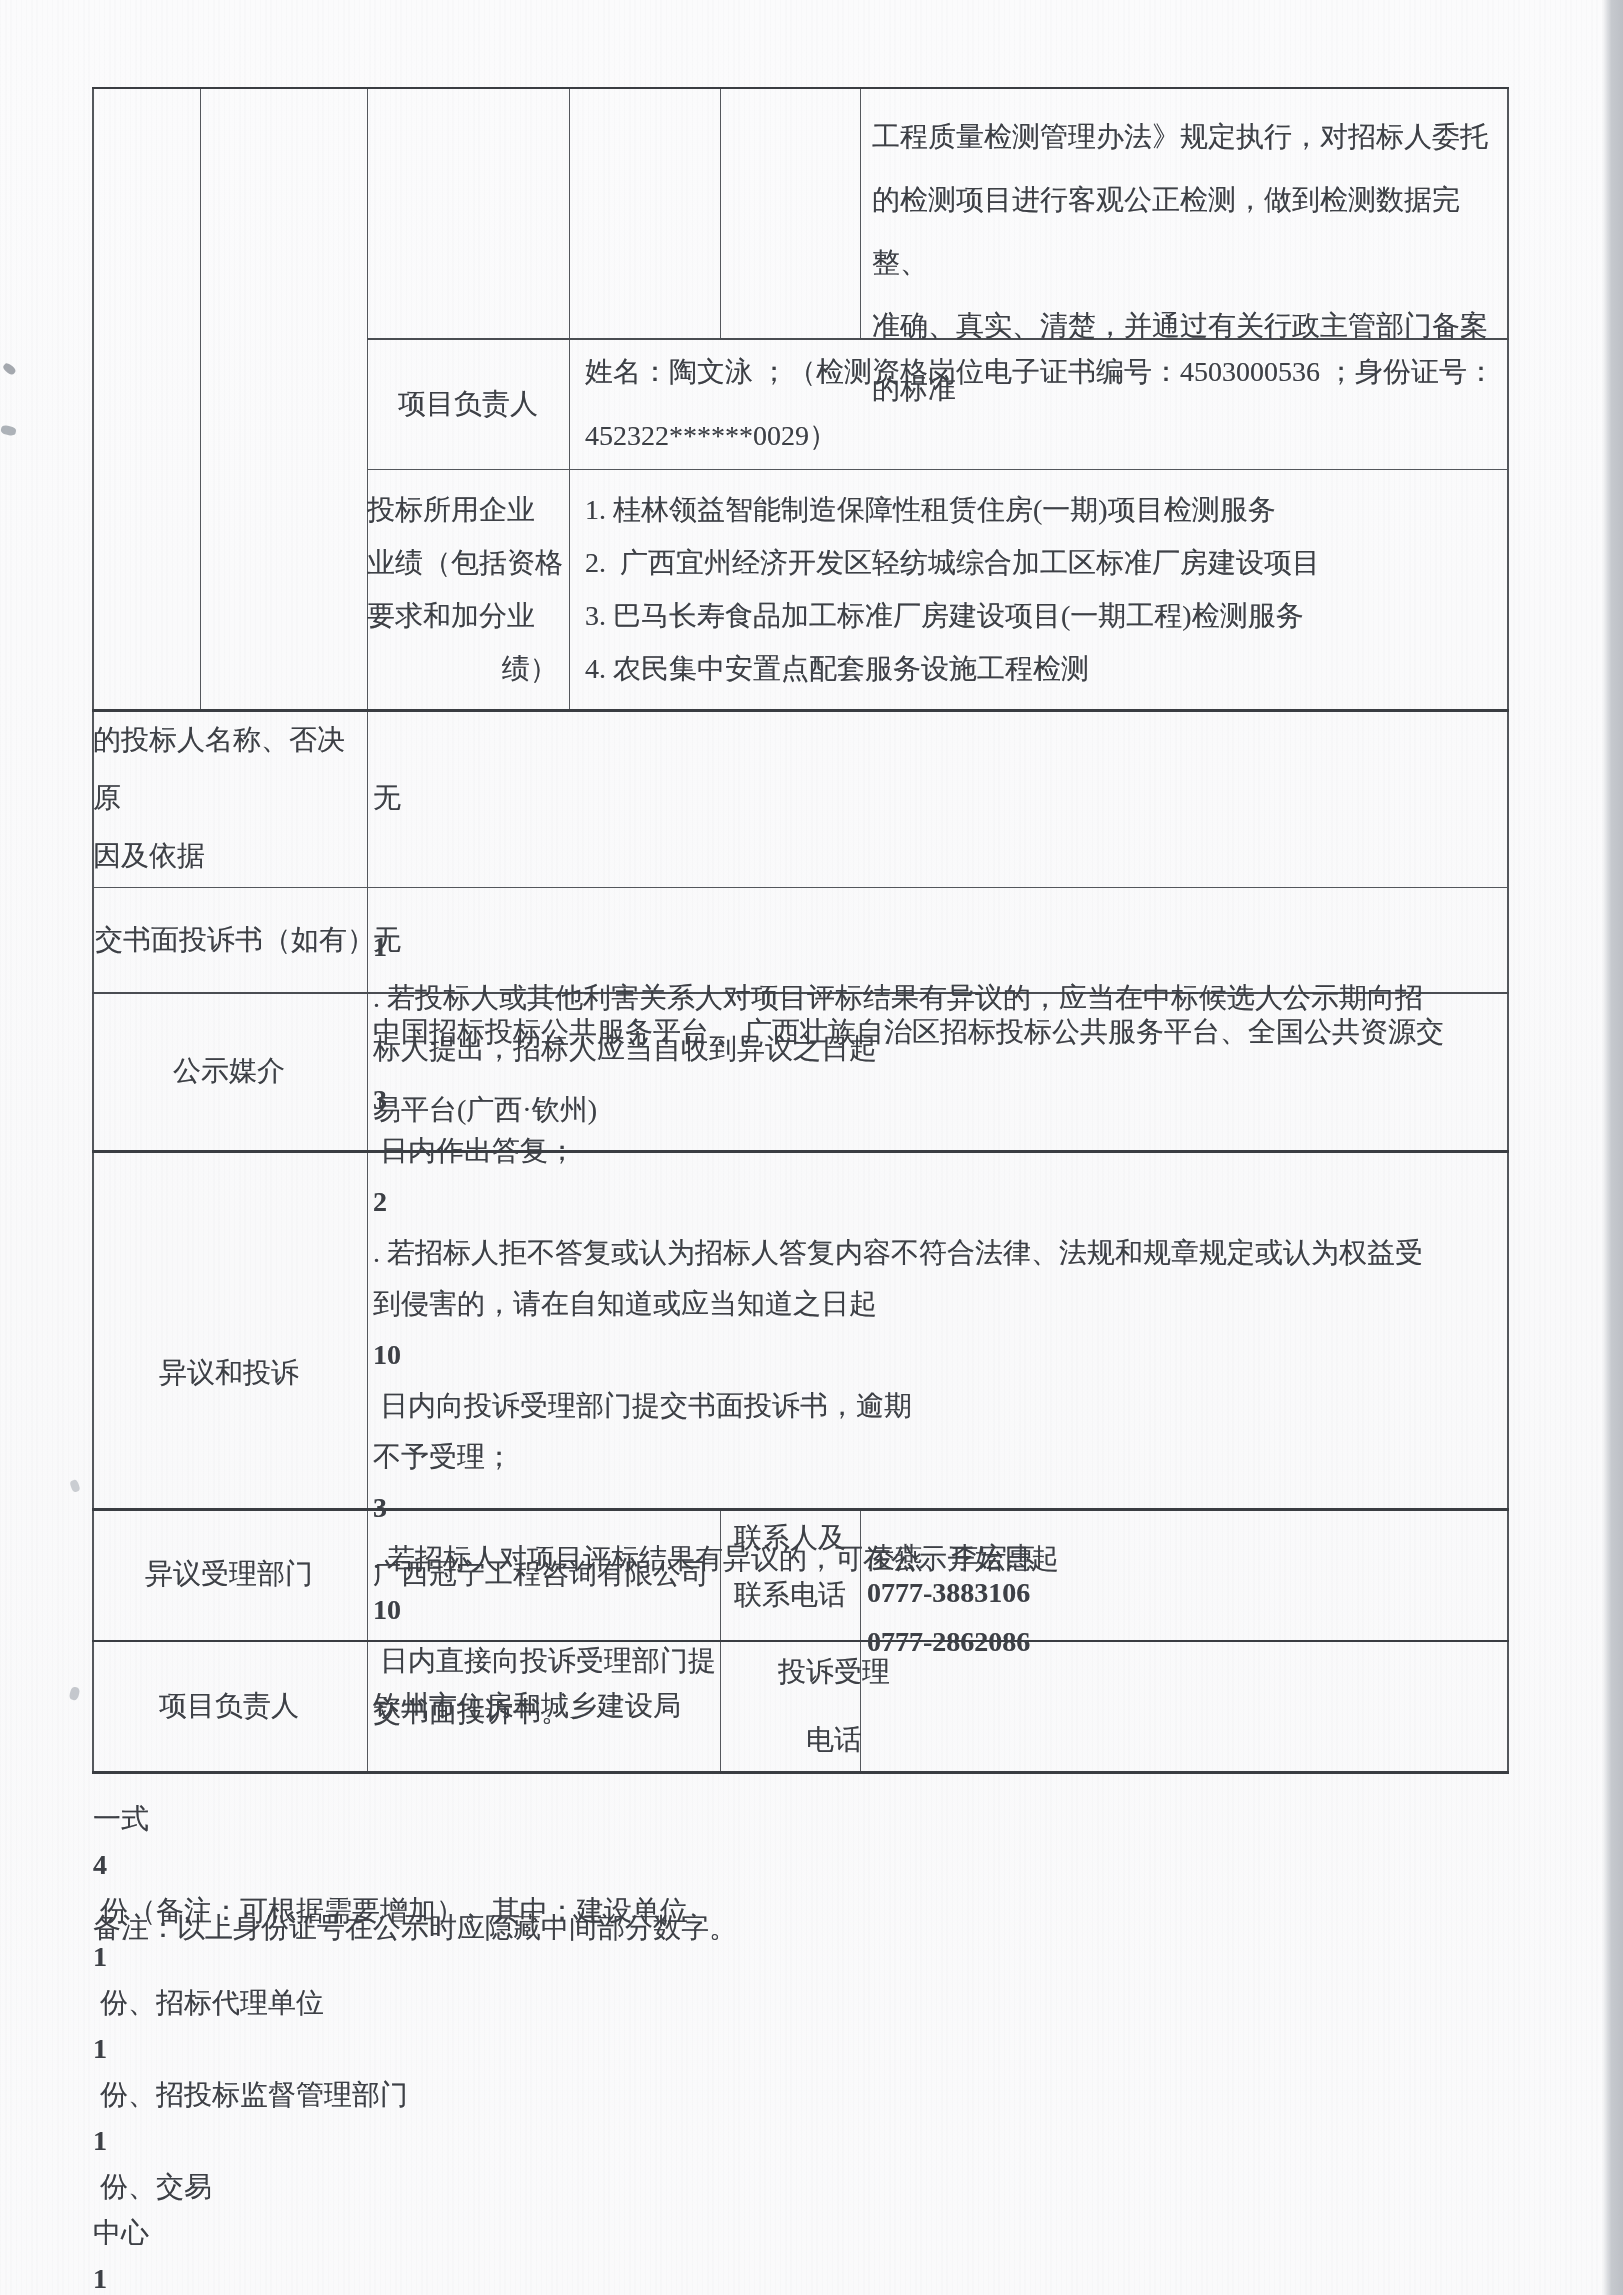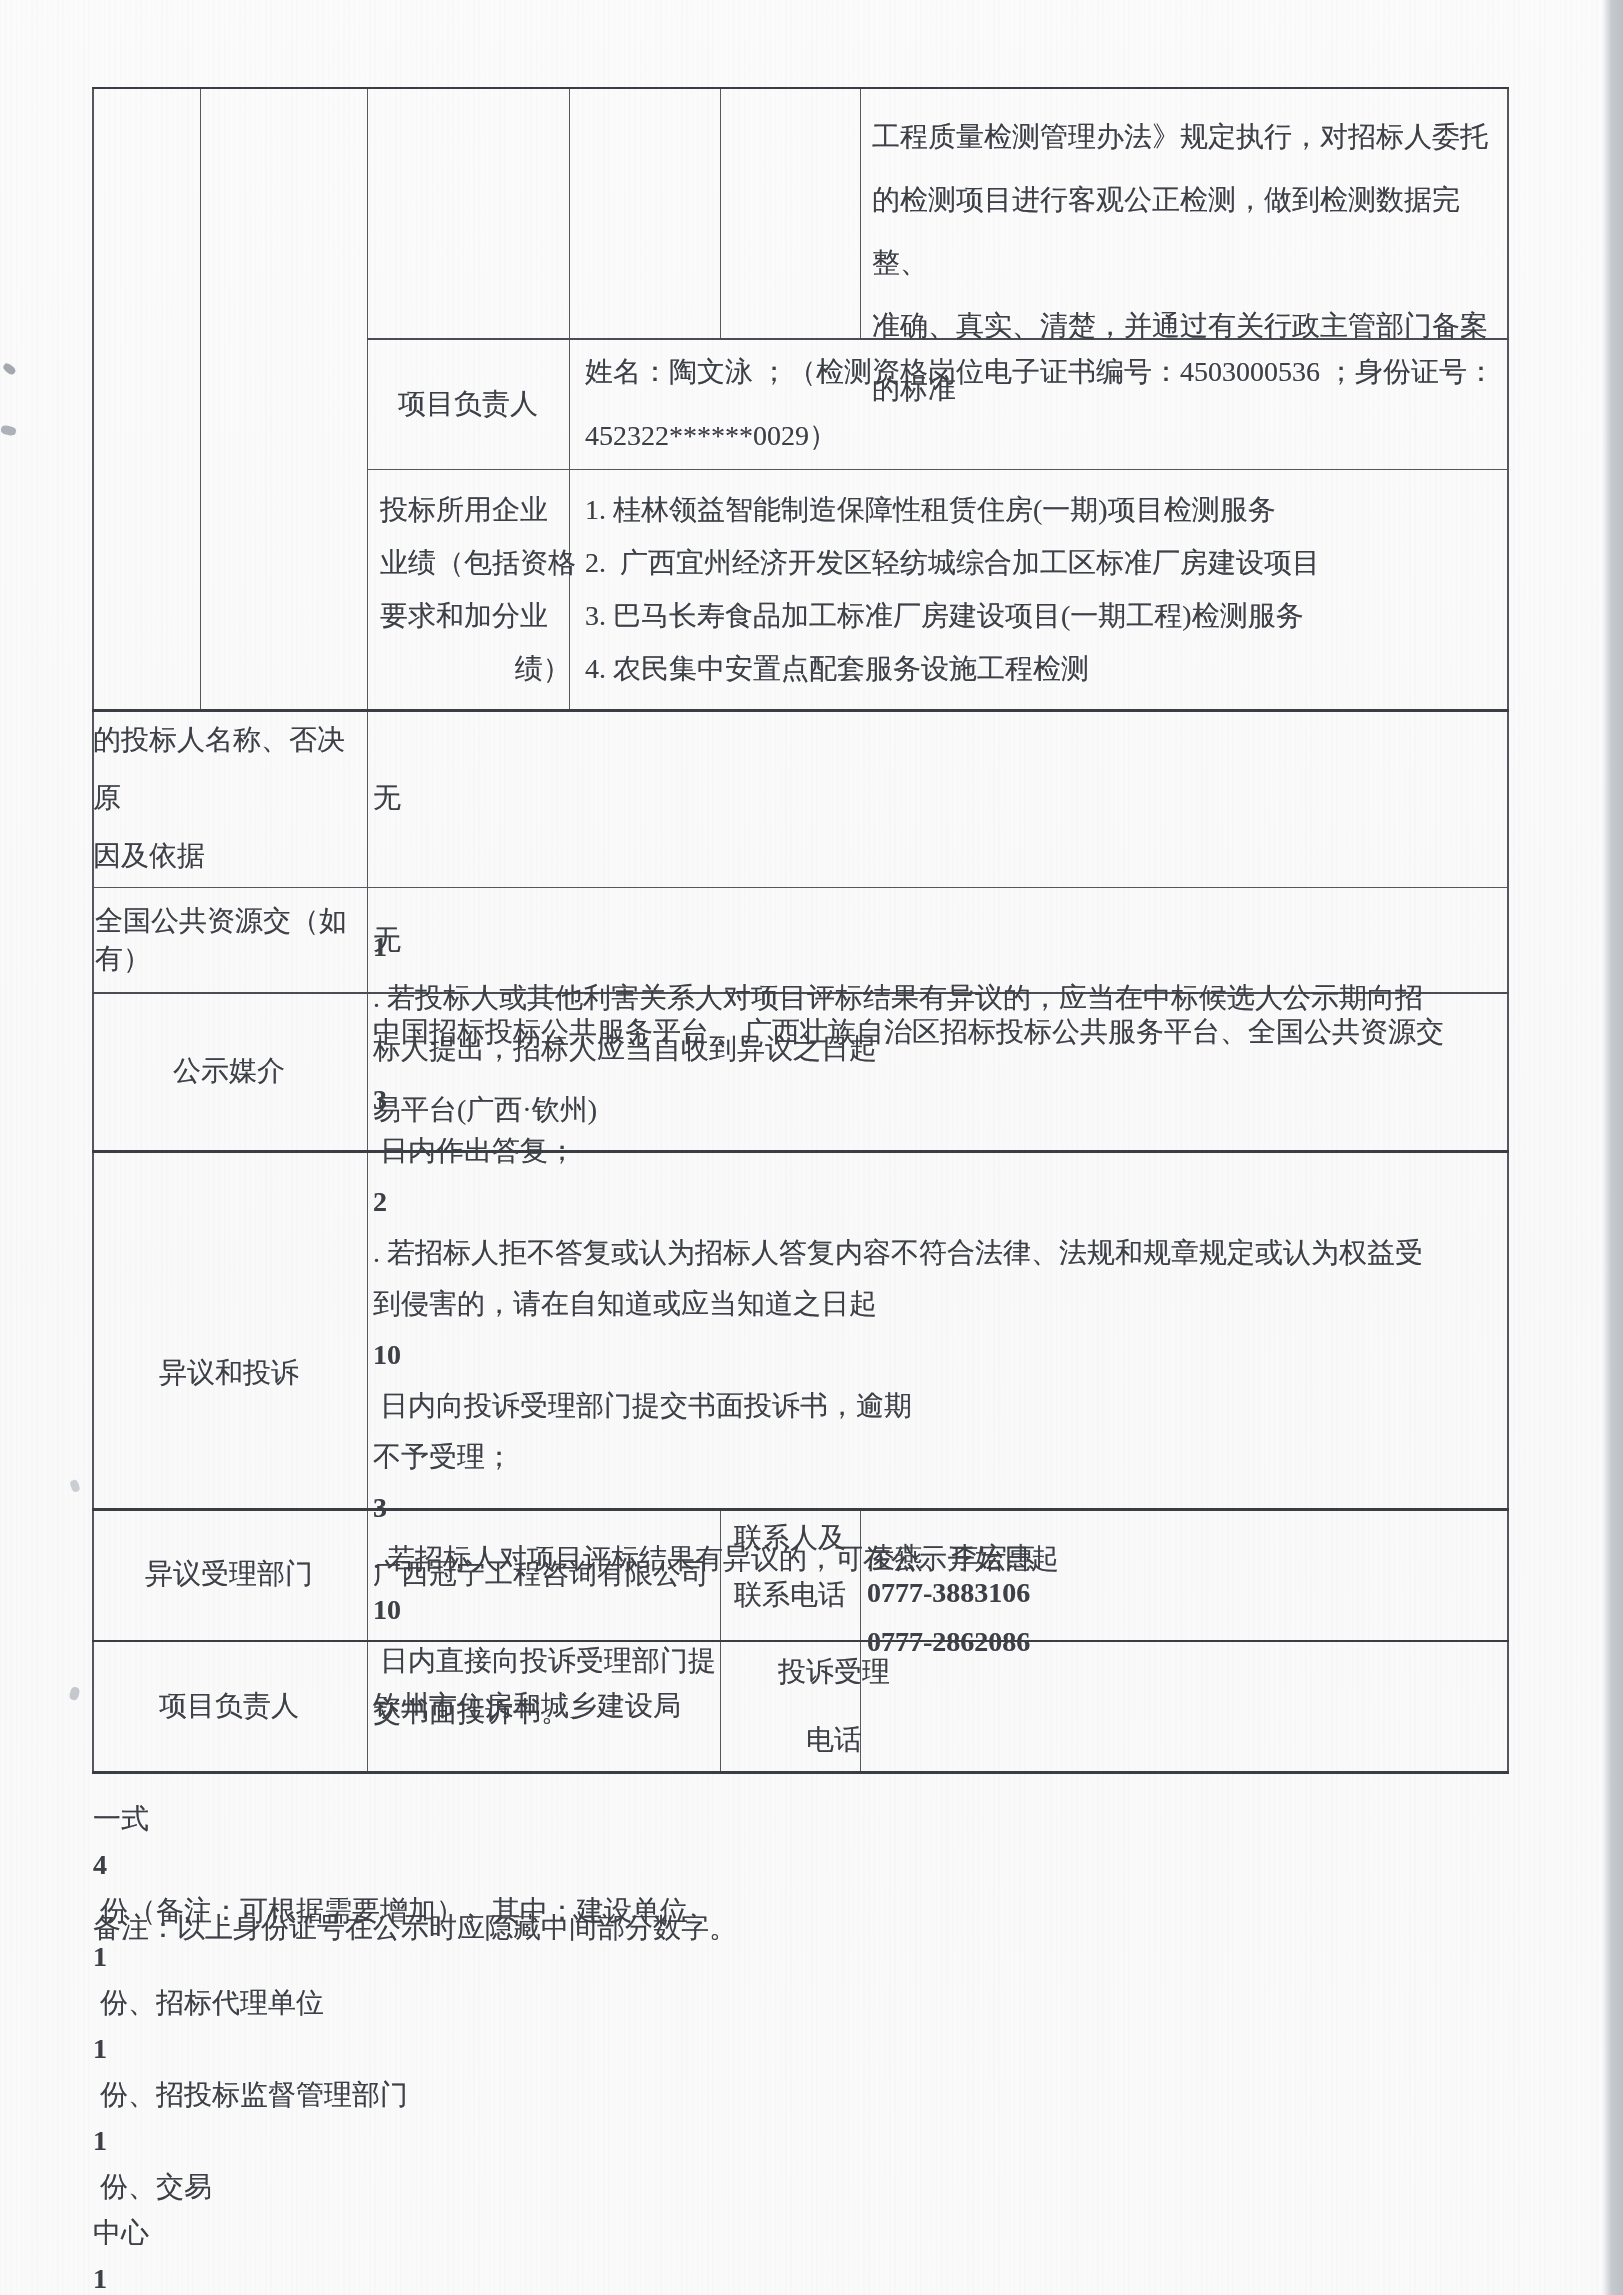--- a/index.html
+++ b/index.html
@@ -74,38 +74,38 @@
 
   <div class="cell" style="left:872px;top:105px;width:627px;height:236px;line-height:63px;justify-content:flex-start;">工程质量检测管理办法》规定执行，对招标人委托
 的检测项目进行客观公正检测，做到检测数据完整、
 准确、真实、清楚，并通过有关行政主管部门备案
 的标准</div>
 
   <div class="cell center" style="left:367px;top:338px;width:202px;height:131px;">项目负责人</div>
   <div class="cell vcl" style="left:585px;top:338px;width:914px;height:131px;line-height:64px;">姓名：陶文泳 ；（检测资格岗位电子证书编号：4503000536 ；身份证号：
 452322******0029）</div>
 
-  <div class="cell vcl lines perf-label" style="left:367px;top:469px;width:202px;height:240px;line-height:53px;margin-left:13px;">
+  <div class="cell vcl lines perf-label" style="left:367px;top:469px;width:202px;height:240px;line-height:53px;">
     <div>投标所用企业</div>
     <div>业绩（包括资格</div>
     <div>要求和加分业</div>
     <div>绩）</div>
   </div>
   <div class="cell vcl" style="left:585px;top:469px;width:919px;height:240px;line-height:53px;">1. 桂林领益智能制造保障性租赁住房(一期)项目检测服务
 2.  广西宜州经济开发区轻纺城综合加工区标准厂房建设项目
 3. 巴马长寿食品加工标准厂房建设项目(一期工程)检测服务
 4. 农民集中安置点配套服务设施工程检测</div>
 
   <div class="cell vcl lines rej-label" style="left:93px;top:709px;width:272px;height:178px;line-height:58px;">
     <div>的投标人名称、否决原</div>
     <div>因及依据</div>
   </div>
   <div class="cell vcl" style="left:373px;top:709px;width:236px;height:178px;">无</div>
 
-  <div class="cell vcl" style="left:95px;top:887px;width:283px;height:106px;">全国公共资源交（如有）</div>
+  <div class="cell vcl" style="left:95px;top:887px;width:283px;height:106px;">交书面投诉书（如有）</div>
   <div class="cell vcl" style="left:373px;top:887px;width:236px;height:106px;">无</div>
 
   <div class="cell center" style="left:93px;top:992px;width:272px;height:157px;">公示媒介</div>
   <div class="cell vcl" style="left:373px;top:992px;width:1131px;height:157px;line-height:78px;">中国招标投标公共服务平台 、广西壮族自治区招标投标公共服务平台、全国公共资源交
 易平台(广西·钦州)</div>
 
   <div class="cell center" style="left:93px;top:1150px;width:272px;height:446px;">异议和投诉</div>
   <div class="cell vcl boldnum" style="left:373px;top:1150px;width:1131px;height:358px;line-height:51px;"><b>1</b>. 若投标人或其他利害关系人对项目评标结果有异议的，应当在中标候选人公示期向招
 标人提出，招标人应当自收到异议之日起 <b>3</b> 日内作出答复；
 <b>2</b>. 若招标人拒不答复或认为招标人答复内容不符合法律、法规和规章规定或认为权益受

